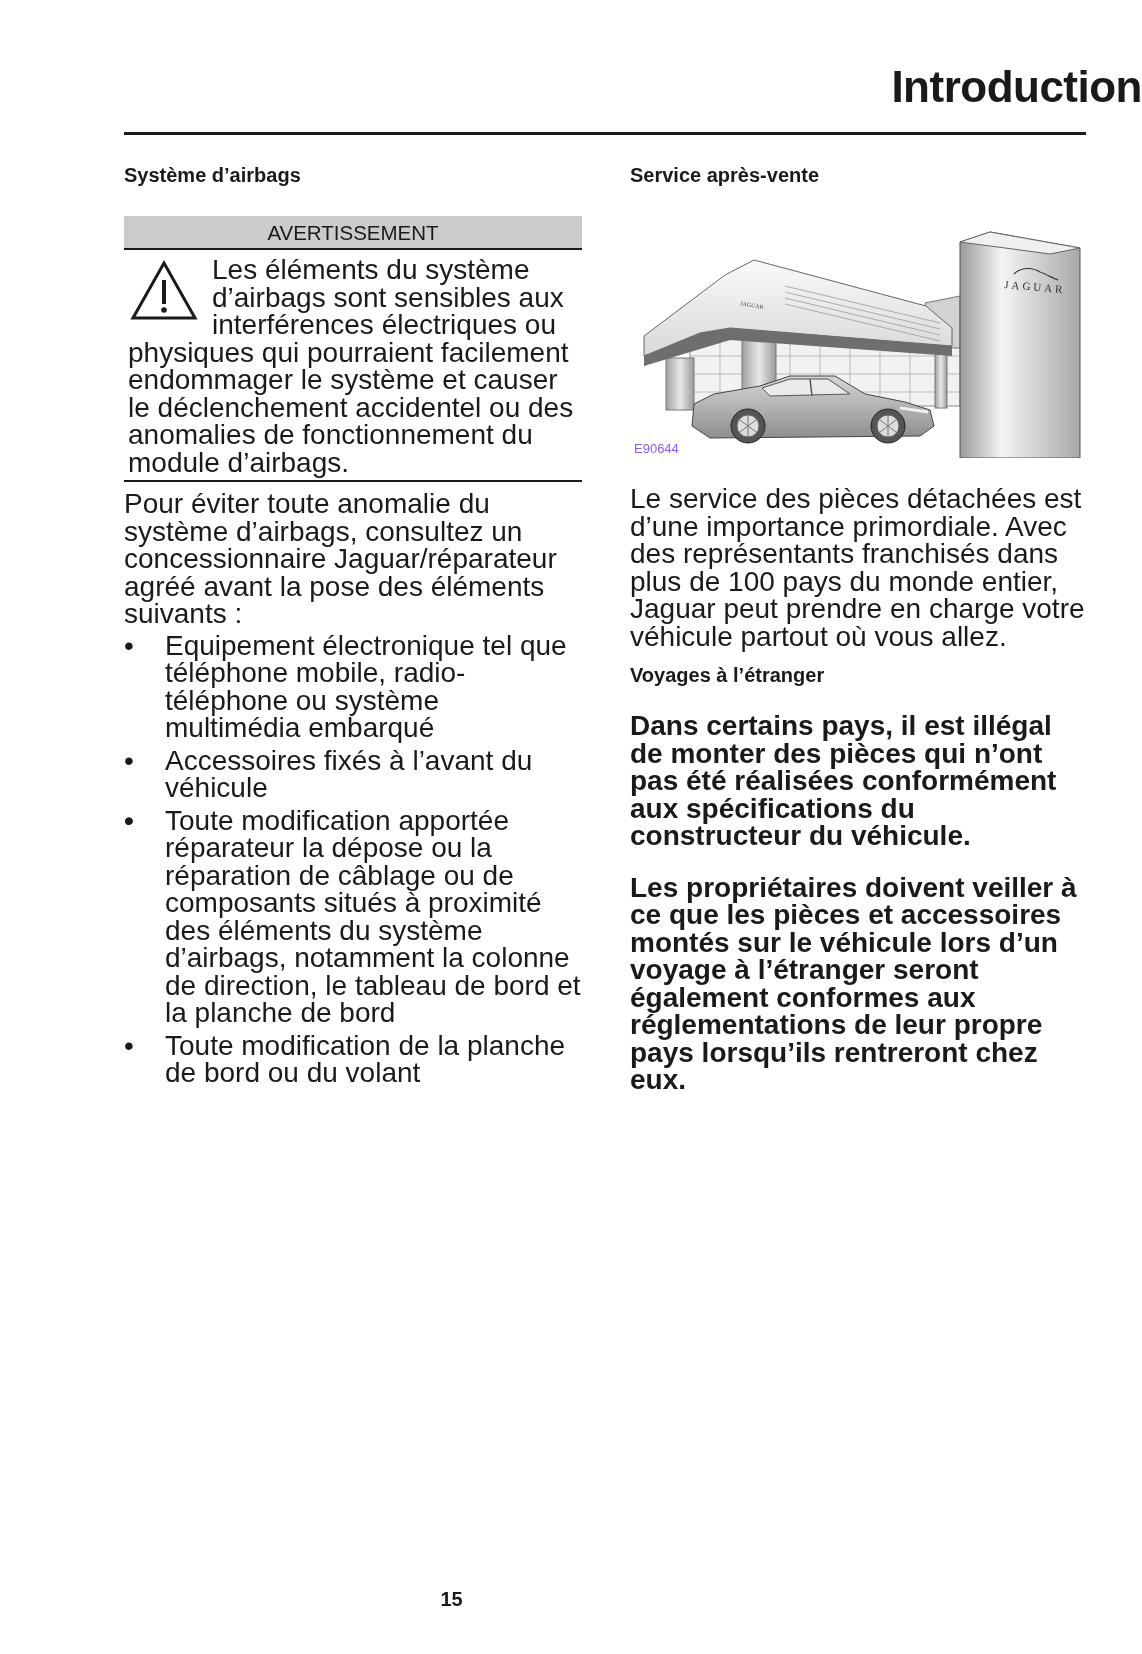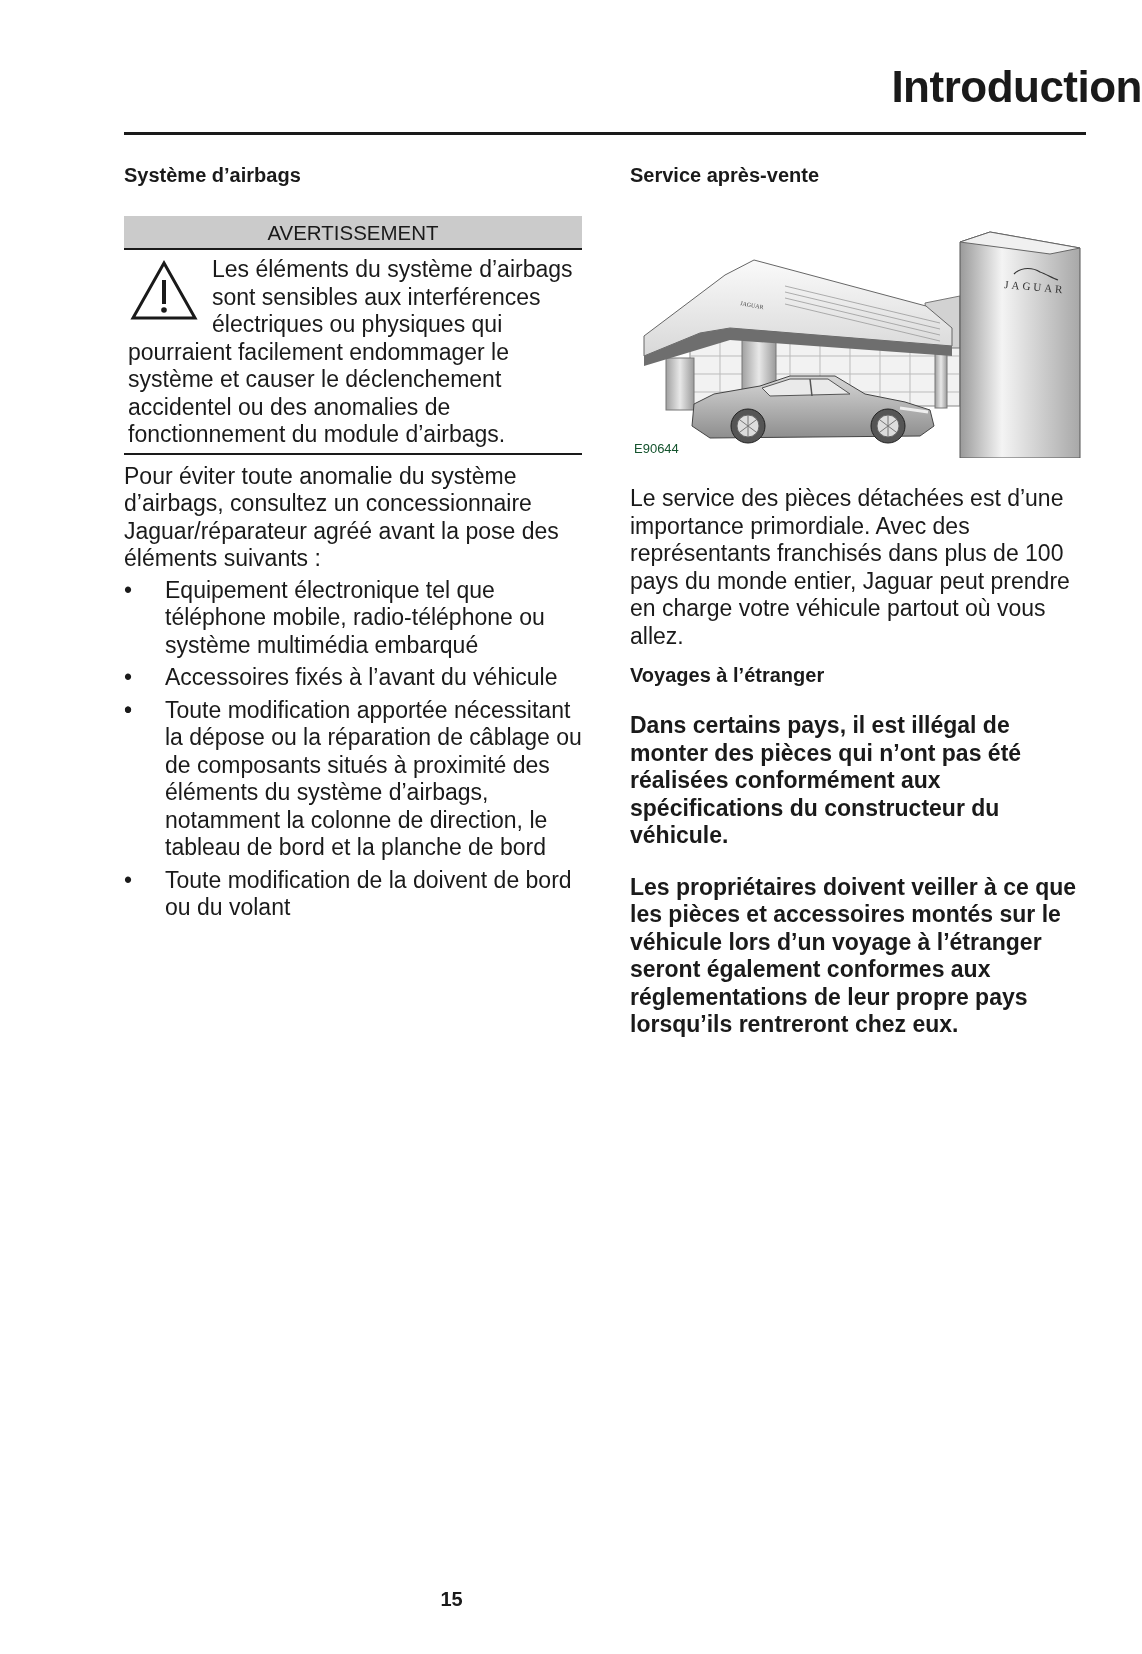--- a/index.html
+++ b/index.html
@@ -5,33 +5,33 @@
   html, body { margin: 0; padding: 0; background: #ffffff; }
   body { width: 1142px; height: 1654px; position: relative; overflow: hidden;
          font-family: "Liberation Sans", "DejaVu Sans", sans-serif; color: #1a1a1a; }
   .page-title { position: absolute; top: 62px; left: 0; width: 1142px; text-align: right;
                 font-size: 44px; font-weight: bold; letter-spacing: -0.5px; color: #1a1a1a; }
   .title-rule { position: absolute; top: 132px; left: 124px; width: 962px; height: 3px; background: #1a1a1a; }
   .col { position: absolute; top: 162px; }
   .col-left { left: 124px; width: 458px; }
   .col-right { left: 630px; width: 458px; }
   h2 { font-size: 20px; font-weight: bold; margin: 0; line-height: 26px; }
-  p, li { font-size: 23px; line-height: 27.5px; margin: 0; }
+  p, li { font-size: 28px; line-height: 27.5px; margin: 0; }
   .warn-head { margin-top: 28px; background: #cbcbcb; height: 32px; line-height: 34px; text-align: center;
                font-size: 20.5px; font-weight: normal; border-bottom: 2px solid #1a1a1a; }
   .warn-body { position: relative; padding: 6px 4px 4px 4px; border-bottom: 2px solid #1a1a1a; }
   .warn-icon { float: left; width: 72px; height: 64px; margin: 2px 12px 0 0; }
   .warn-text { display: inline; }
   .intro { margin-top: 8px; }
   ul { list-style: none; padding: 0; margin: 4px 0 0 0; }
   li { position: relative; padding-left: 41px; margin-bottom: 5px; }
   li .bullet { position: absolute; left: 0; top: 0; }
   .figure { position: relative; width: 458px; height: 250px; margin-top: 20px; }
   .figure svg { position: absolute; left: 0; top: 0; }
-  .fig-id { position: absolute; left: 4px; bottom: 2px; font-size: 13px; color: #14532d; }
+  .fig-id { position: absolute; left: 4px; bottom: 2px; font-size: 13px; color: #8b5cf6; }
   .para { margin-top: 27px; }
   .sub-h { margin-top: 12px; }
   .para2 { margin-top: 24px; font-weight: bold; }
   .page-number { position: absolute; top: 1588px; left: 0; width: 903px; text-align: center;
                  font-size: 20px; font-weight: bold; }
 </style>
 </head>
 <body>
 
 <div class="page-title">Introduction</div>
@@ -50,22 +50,22 @@
     <p class="warn-text">Les éléments du système d’airbags sont sensibles aux interférences électriques ou physiques qui pourraient facilement endommager le système et causer le déclenchement accidentel ou des anomalies de fonctionnement du module d’airbags.</p>
     <div style="clear:both"></div>
   </div>
 
   <p class="intro">Pour éviter toute anomalie du système d’airbags, consultez un concessionnaire Jaguar/réparateur agréé avant la pose des éléments suivants :</p>
 
   <ul>
     <li><span class="bullet">•</span><span>Equipement électronique tel que téléphone mobile, radio-téléphone ou système multimédia embarqué</span></li>
     <li><span class="bullet">•</span><span>Accessoires fixés à l’avant du véhicule</span></li>
     <li><span class="bullet">•</span></li>
-    <li><span class="bullet">•</span><span>Toute modification apportée nécessitant la dépose ou la réparation de câblage ou de composants situés à proximité des éléments du système d’airbags, notamment la colonne de direction, le tableau de bord et la planche de bord</span></li>
-    <li><span class="bullet">•</span><span>Toute modification de la doivent de bord ou du volant</span></li>
+    <li><span class="bullet">•</span><span>Toute modification apportée réparateur la dépose ou la réparation de câblage ou de composants situés à proximité des éléments du système d’airbags, notamment la colonne de direction, le tableau de bord et la planche de bord</span></li>
+    <li><span class="bullet">•</span><span>Toute modification de la planche de bord ou du volant</span></li>
   </ul>
 </div>
 
 <div class="col col-right">
   <h2>Service après-vente</h2>
 
   <div class="figure">
     <svg width="458" height="250" viewBox="0 0 458 250">
       <defs>
         <linearGradient id="pylon" x1="0" x2="1" y1="0" y2="0">

